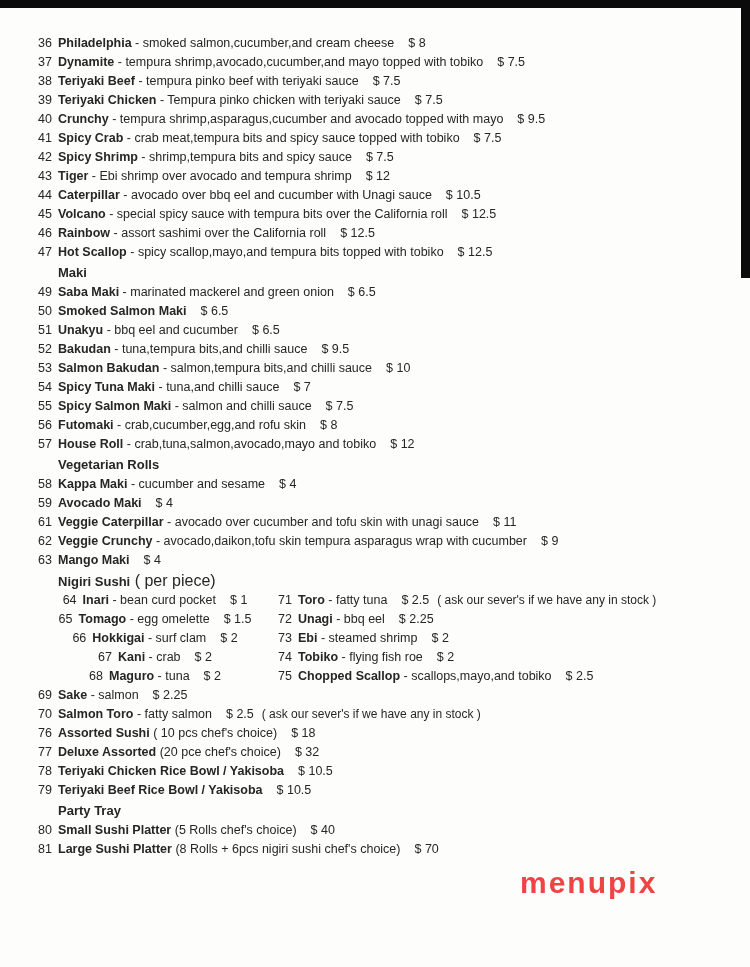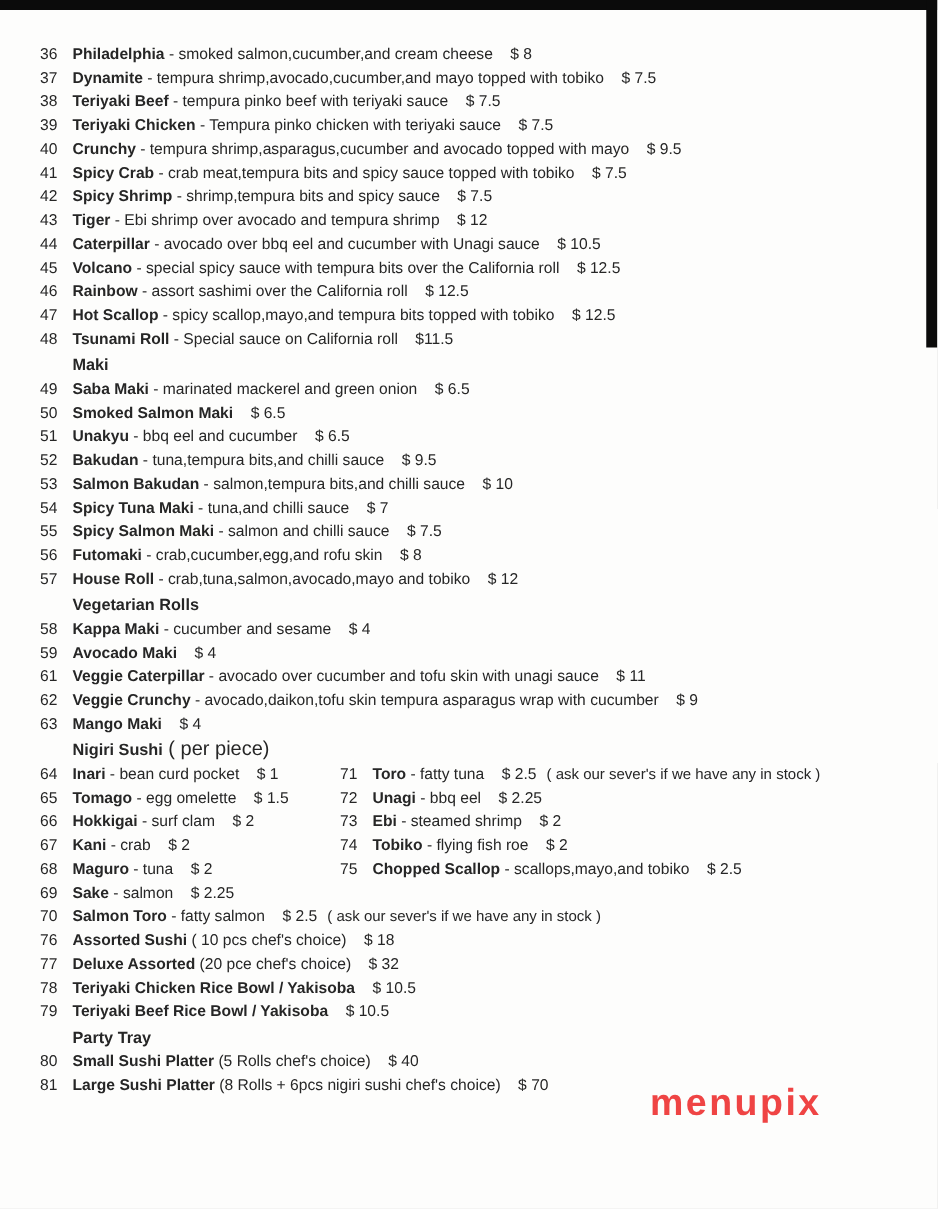--- a/index.html
+++ b/index.html
@@ -37,21 +37,21 @@
     right: 12px;
   }
   .row {
     display: flex;
     height: 19px;
     line-height: 19px;
     font-size: 12.5px;
     white-space: nowrap;
   }
   .row.two-col .item.left { width: 240px; flex: 0 0 240px; }
-  .item { white-space: nowrap; }
+  .item { white-space: nowrap; text-align: center; }
   .f-num {
     display: inline-block;
     width: 26px;
   }
   .f-name { font-weight: 700; }
   .f-desc { font-weight: 400; }
   .f-price { margin-left: 14px; }
   .f-note { margin-left: 8px; font-size: 12px; }
   .heading {
     height: 20px;
@@ -109,23 +109,20 @@
       </div>
       <div class="row">
         <div class="item left"><span class="f-num">45</span><span class="f-name">Volcano</span><span class="f-sep"> - </span><span class="f-desc">special spicy sauce with tempura bits over the California roll</span><span class="f-price">$ 12.5</span></div>
       </div>
       <div class="row">
         <div class="item left"><span class="f-num">46</span><span class="f-name">Rainbow</span><span class="f-sep"> - </span><span class="f-desc">assort sashimi over the California roll</span><span class="f-price">$ 12.5</span></div>
       </div>
       <div class="row">
         <div class="item left"><span class="f-num">47</span><span class="f-name">Hot Scallop</span><span class="f-sep"> - </span><span class="f-desc">spicy scallop,mayo,and tempura bits topped with tobiko</span><span class="f-price">$ 12.5</span></div>
       </div>
-      <div class="row">
-        <div class="item left"><span class="f-num">48</span><span class="f-name">Tsunami Roll</span><span class="f-sep"> - </span><span class="f-desc">Special sauce on California roll</span><span class="f-price">$11.5</span></div>
-      </div>
       <div class="heading"><span class="h-main">Maki</span></div>
       <div class="row">
         <div class="item left"><span class="f-num">49</span><span class="f-name">Saba Maki</span><span class="f-sep"> - </span><span class="f-desc">marinated mackerel and green onion</span><span class="f-price">$ 6.5</span></div>
       </div>
       <div class="row">
         <div class="item left"><span class="f-num">50</span><span class="f-name">Smoked Salmon Maki</span><span class="f-price">$ 6.5</span></div>
       </div>
       <div class="row">
         <div class="item left"><span class="f-num">51</span><span class="f-name">Unakyu</span><span class="f-sep"> - </span><span class="f-desc">bbq eel and cucumber</span><span class="f-price">$ 6.5</span></div>
       </div>

